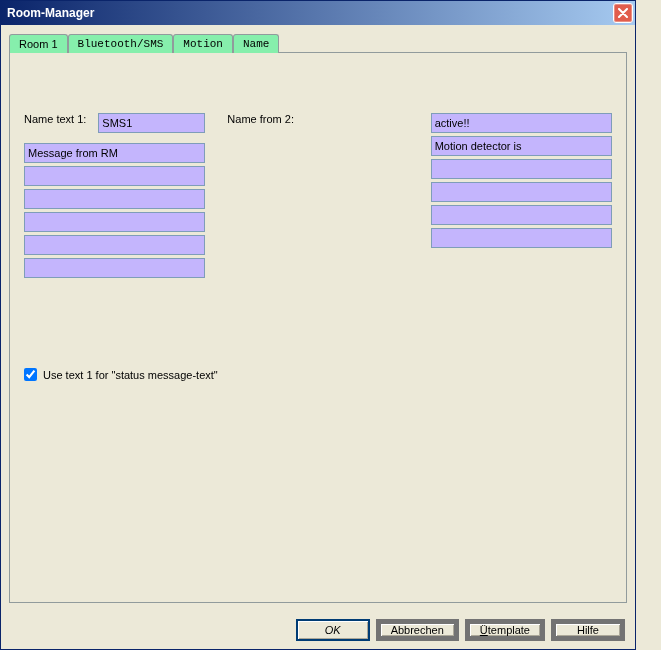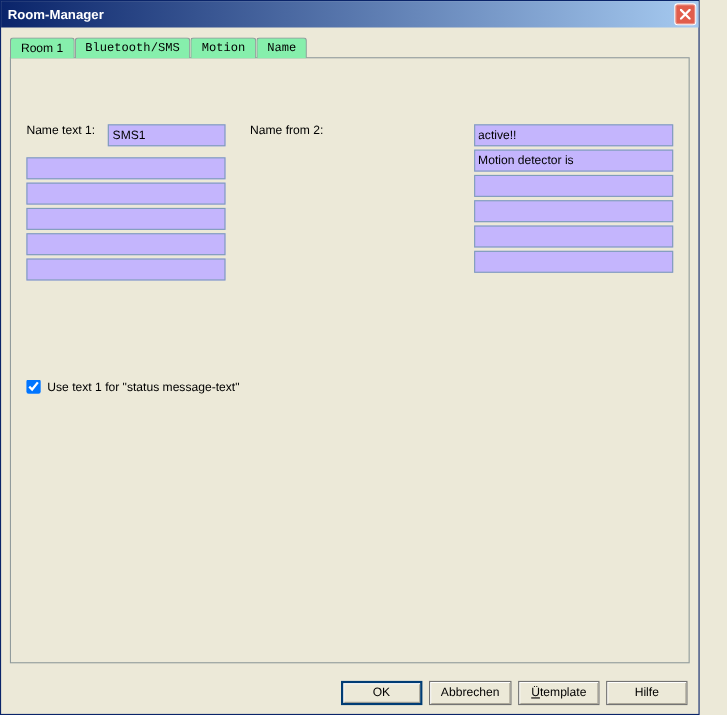--- a/index.html
+++ b/index.html
@@ -128,31 +128,32 @@
     justify-content: flex-end;
     align-items: center;
     gap: 6px;
     padding: 0 10px;
     border-top: 0;
   }
   .btn {
     min-width: 74px;
     height: 22px;
     padding: 0 10px;
-    border: 1px solid #737373;
+    border: 5px solid #737373;
     background: #ECE9D8;
     box-shadow: inset 1px 1px 0 #fff, inset -1px -1px 0 #ACA899;
     font-family: inherit;
     font-size: 11px;
     cursor: pointer;
   }
   .btn.default {
     border: 2px solid #003C74;
     box-shadow: inset 1px 1px 0 #fff, inset -1px -1px 0 #ACA899;
     font-weight: normal;
+    font-style: italic;
   }
   .mn { text-decoration: underline; }
 </style>
 </head>
 <body>
 
 <div class="window">
   <div class="titlebar">
     <span class="title">Room-Manager</span>
     <div class="close-btn">
@@ -170,20 +171,21 @@
         <div class="tab">Name</div>
       </div>
     <div class="tabpanel">
       <div class="columns" id="columns">
           <div class="col">
             <div class="name-row">
               <label>Name text 1:</label>
               <input type="text" class="name-input" value="SMS1" style="">
             </div>
             <div class="lines">
+              <input type="text" class="line-input" value="Message from RM" style="">
               <input type="text" class="line-input" style="">
               <input type="text" class="line-input" style="">
               <input type="text" class="line-input" style="">
               <input type="text" class="line-input" style="">
               <input type="text" class="line-input" style="">
             </div>
           </div>
           <div class="col">
             <div class="name-row">
               <label>Name from 2:</label>

